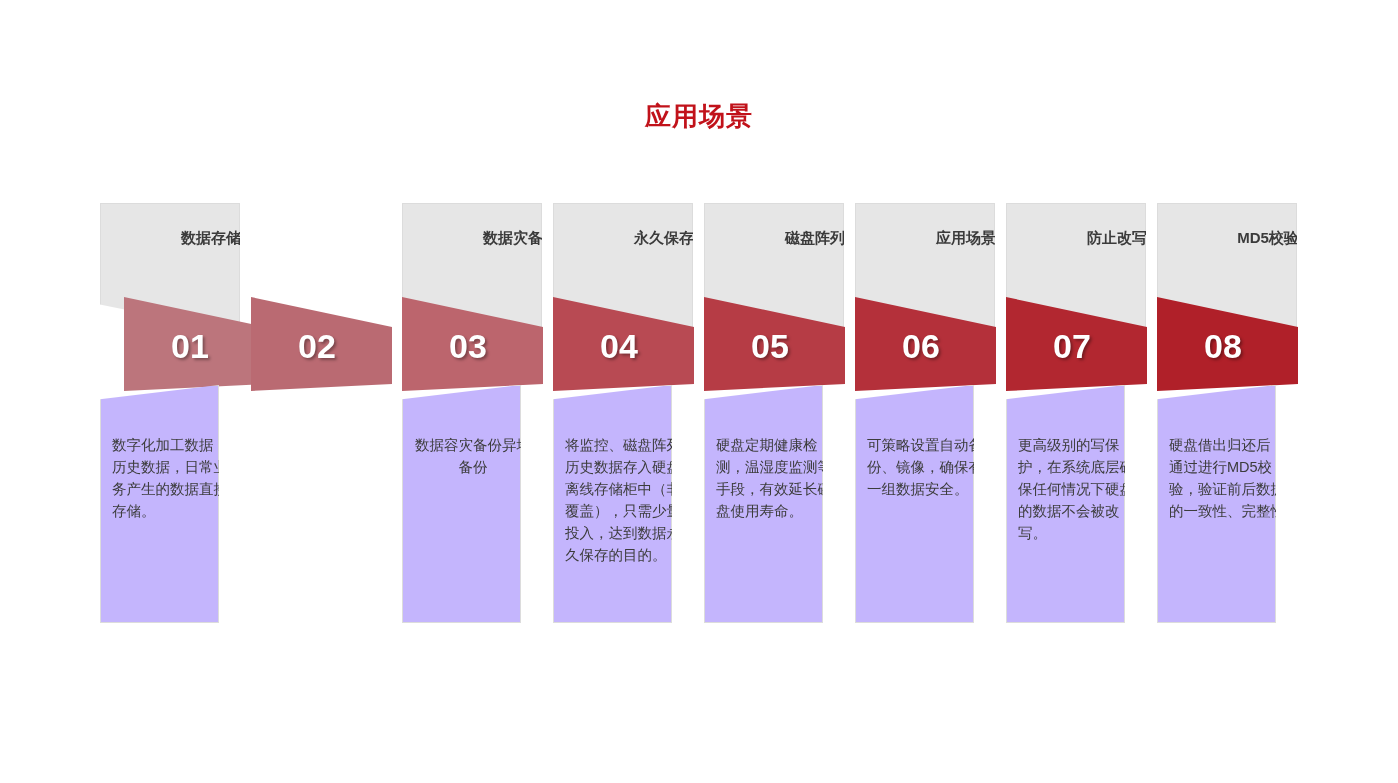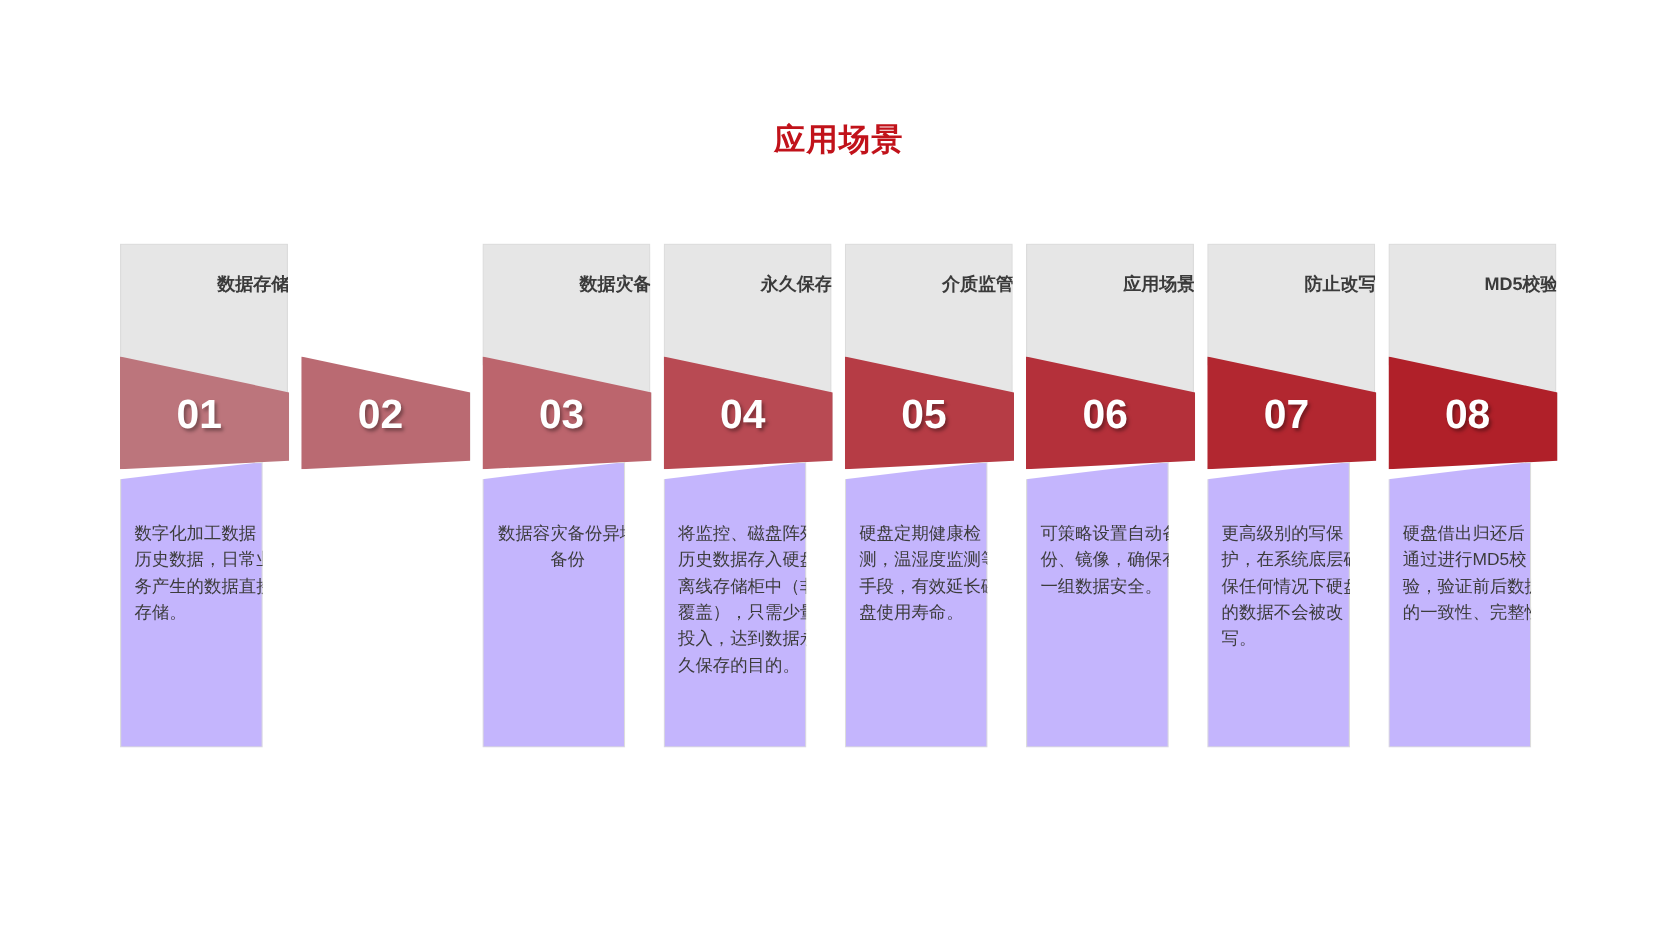--- a/index.html
+++ b/index.html
@@ -128,21 +128,21 @@
 <body>
 
 <div class="slide-title">应用场景</div>
 
 <div class="cards">
 
   <div class="card" style="left: 0px;">
     <div class="card-head">
       <div class="card-head-title">数据存储</div>
     </div>
-    <div class="card-band" style="background: linear-gradient(105deg, rgb(188, 117, 124) 0%, rgb(188, 117, 124) 100%);">
+    <div class="card-band" style="background: linear-gradient(105deg, rgb(188, 117, 124) 0%, rgb(188, 117, 124) 100%); margin-left: 24px;">
       <div class="card-number">01</div>
     </div>
     <div class="card-body">
       <div class="card-body-text">数字化加工数据，历史数据，日常业务产生的数据直接存储。</div>
     </div>
   </div>
 
   <div class="card" style="left: 151px;">
     <div class="card-band" style="background: linear-gradient(105deg, rgb(186, 106, 114) 0%, rgb(186, 106, 114) 100%);">
       <div class="card-number">02</div>
@@ -168,21 +168,21 @@
     <div class="card-band" style="background: linear-gradient(105deg, rgb(184, 74, 83) 0%, rgb(184, 74, 83) 100%);">
       <div class="card-number">04</div>
     </div>
     <div class="card-body">
       <div class="card-body-text">将监控、磁盘阵列历史数据存入硬盘离线存储柜中（非覆盖），只需少量投入，达到数据永久保存的目的。</div>
     </div>
   </div>
 
   <div class="card" style="left: 604px;">
     <div class="card-head">
-      <div class="card-head-title">介质监管</div>
+      <div class="card-head-title">磁盘阵列</div>
     </div>
     <div class="card-band" style="background: linear-gradient(105deg, rgb(182, 60, 69) 0%, rgb(182, 60, 69) 100%);">
       <div class="card-number">05</div>
     </div>
     <div class="card-body">
       <div class="card-body-text">硬盘定期健康检测，温湿度监测等手段，有效延长磁盘使用寿命。</div>
     </div>
   </div>
 
   <div class="card" style="left: 755px;">

